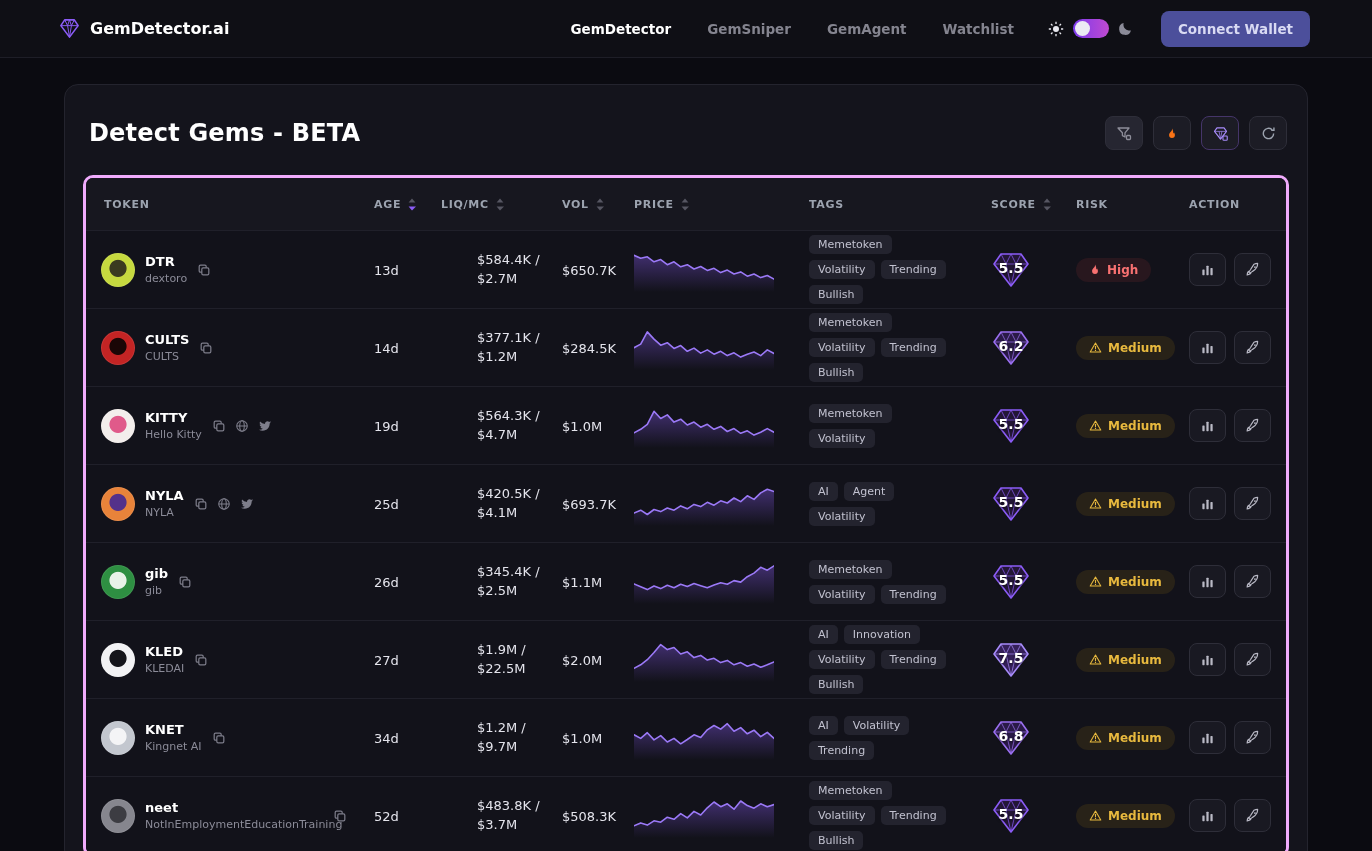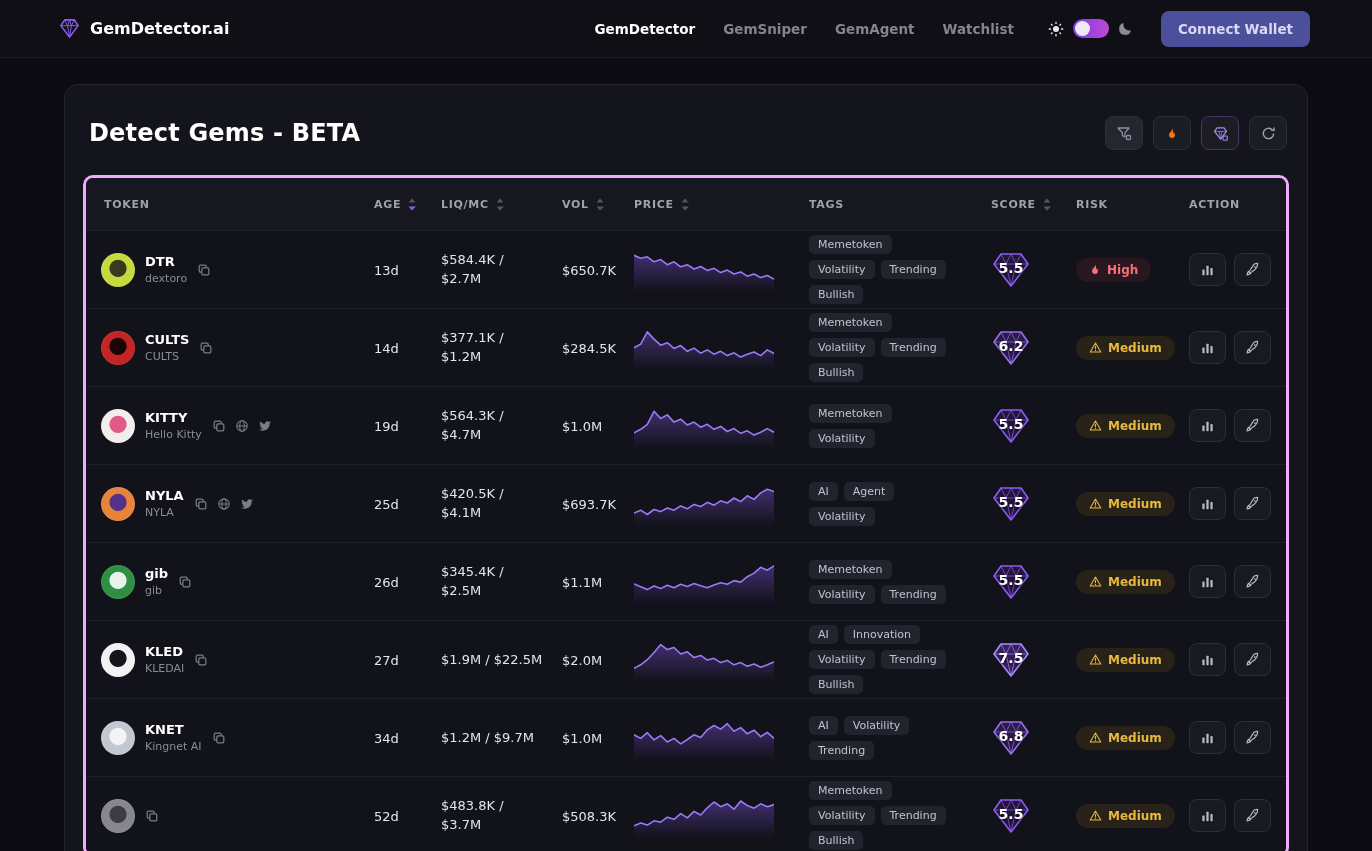--- a/index.html
+++ b/index.html
@@ -10,21 +10,21 @@
     font-family:"DejaVu Sans","Liberation Sans",sans-serif;
   }
   
   header {
     display:flex; align-items:center;
     height:58px; padding:0 62px 0 58px;
     background:#0f0f15; border-bottom:1px solid #1e1e27;
   }
   .brand { display:flex; align-items:center; gap:9px; font-size:16px; font-weight:700; color:#fff; cursor:pointer; }
   .brand svg { color:#8b5cf6; }
-  nav { margin-left:auto; display:flex; gap:28px; align-items:center; }
+  nav { margin-left:auto; display:flex; gap:36px; align-items:center; }
   .nav-link { font-size:13.5px; font-weight:600; color:#84848f; cursor:pointer; }
   .nav-link.active { color:#ffffff; }
   .theme-group { display:flex; align-items:center; gap:9px; margin-left:34px; }
   .sun { color:#e8e8ef; }
   .moon { color:#8b8b98; }
   .toggle { width:36px; height:19px; border-radius:10px; position:relative; cursor:pointer;
             background:linear-gradient(90deg,#7c3aed,#c04ad0); }
   .toggle .knob { position:absolute; left:2px; top:2px; width:15px; height:15px; border-radius:50%; background:#ecebf4; }
   .wallet-btn { margin-left:28px; background:#4c4f9b; color:#d9daf3; border:none; border-radius:8px;
                 padding:10px 17px; font-size:13.5px; font-weight:600; cursor:pointer;
@@ -53,21 +53,21 @@
   
   .token-cell { display:flex; align-items:center; gap:10px; padding-left:15px; }
   .avatar { width:34px; height:34px; border-radius:50%; flex:none; border:1px solid rgba(255,255,255,.08); }
   .tk-info { display:flex; flex-direction:column; gap:3px; min-width:0; }
   .tk-symbol { font-size:13px; font-weight:700; color:#fff; }
   .tk-name { font-size:11px; color:#8b8b98; white-space:nowrap; max-width:178px; }
   .tk-icons { display:flex; gap:9px; color:#7d7d8a; }
   .tk-icons button { background:none; border:none; padding:0; margin:0; color:inherit; cursor:pointer; display:flex; }
   
   .age,.vol { font-size:13px; color:#e4e4ec; }
-  .liq { font-size:13px; color:#e4e4ec; line-height:1.45; max-width:104px; display:inline-block; }
+  .liq { font-size:13px; color:#e4e4ec; line-height:1.45; max-width:104px; display:inline-block;margin-left:36px; }
   
   .tags-cell { display:flex; flex-wrap:wrap; gap:6px; padding-right:12px; align-items:center; }
   .tag { background:#23232e; color:#c2c2d0; font-size:11px; padding:3px 9px; border-radius:5px; white-space:nowrap; }
   
   .gem-wrap { position:relative; width:40px; height:38px; }
   .score-num { position:absolute; left:50%; top:45%; transform:translate(-50%,-50%);
                font-size:14px; font-weight:700; color:#fff; text-shadow:0 1px 3px rgba(0,0,0,.8); }
   
   .risk-badge { display:inline-flex; align-items:center; gap:6px; font-size:12px; font-weight:700;
                 padding:5px 13px; border-radius:14px;text-align:right; }
@@ -736,20 +736,24 @@
                     <circle cx="10.6" cy="5.4" r="1" fill="currentColor" stroke="none"></circle>
                     <path d="M4.6 9.6c-1 .2-2.1 1.4-2.3 4.1 2.7-.2 3.9-1.3 4.1-2.3"></path>
                   </svg>
                 </span>
               </button>
             </div>
           </div>
           <div class="trow">
             <div class="token-cell">
               <div class="avatar" style="background: radial-gradient(circle at 50% 45%, rgb(60, 60, 66) 0px, rgb(60, 60, 66) 34%, rgb(134, 134, 142) 38%);"></div>
+              <div class="tk-info">
+                <span class="tk-symbol">neet</span>
+                <span class="tk-name">NotInEmploymentEducationTraining</span>
+              </div>
               <div class="tk-icons">
                 <button>
                   <svg width="14" height="14" viewBox="0 0 16 16" fill="none" stroke="currentColor" stroke-width="1.4">
                     <rect x="5.5" y="5.5" width="8" height="8" rx="1.5"></rect>
                     <path d="M10.5 5.5V4A1.5 1.5 0 0 0 9 2.5H4A1.5 1.5 0 0 0 2.5 4v5A1.5 1.5 0 0 0 4 10.5h1.5"></path>
                   </svg>
                 </button>
               </div>
             </div>
             <div class="cell"><span class="age">52d</span></div>

